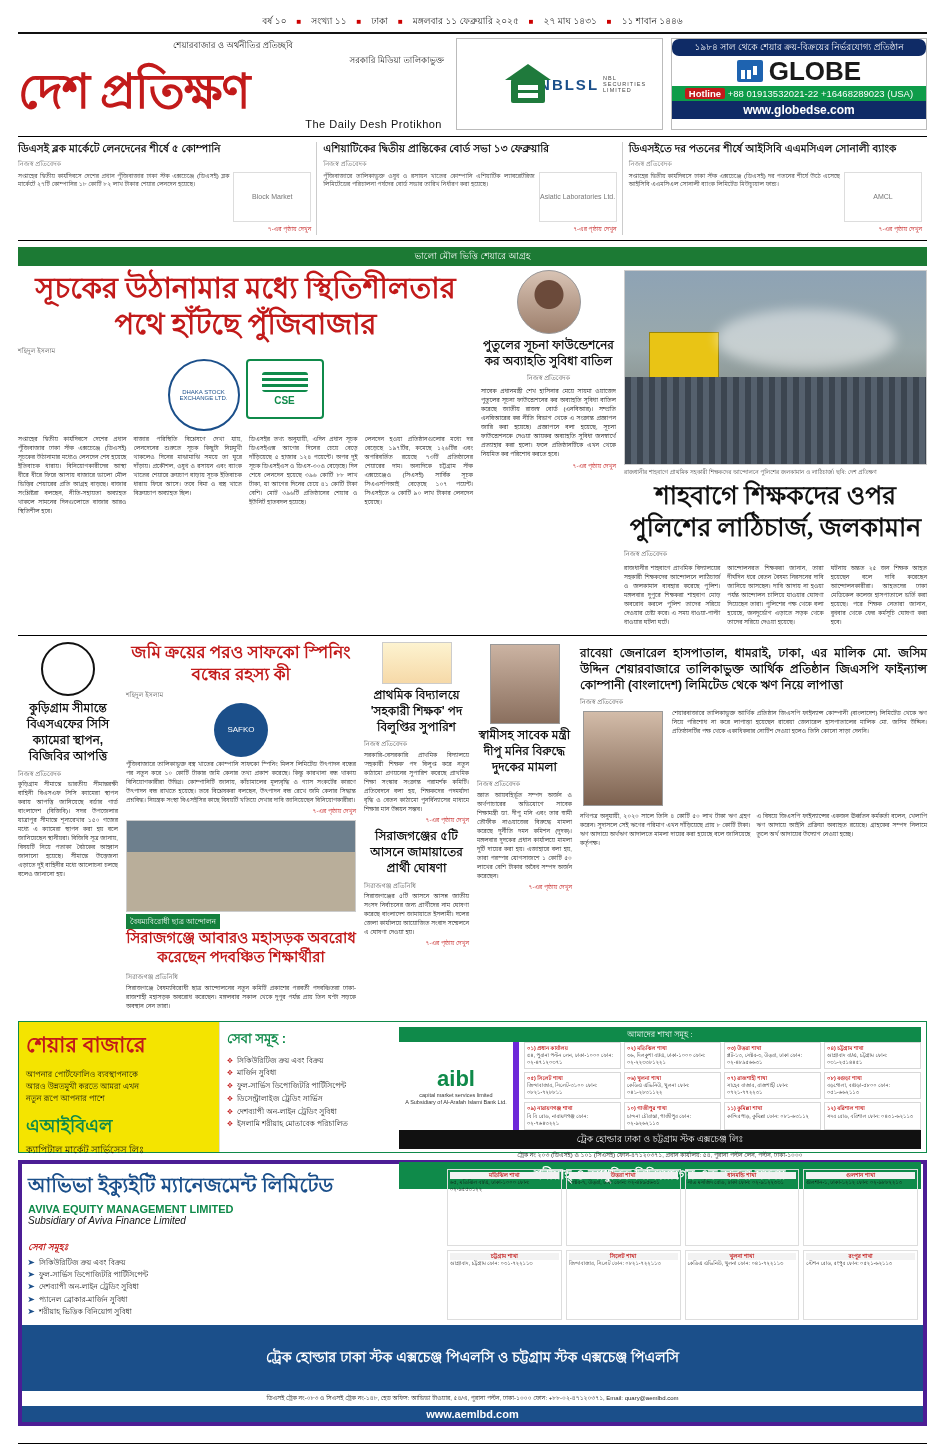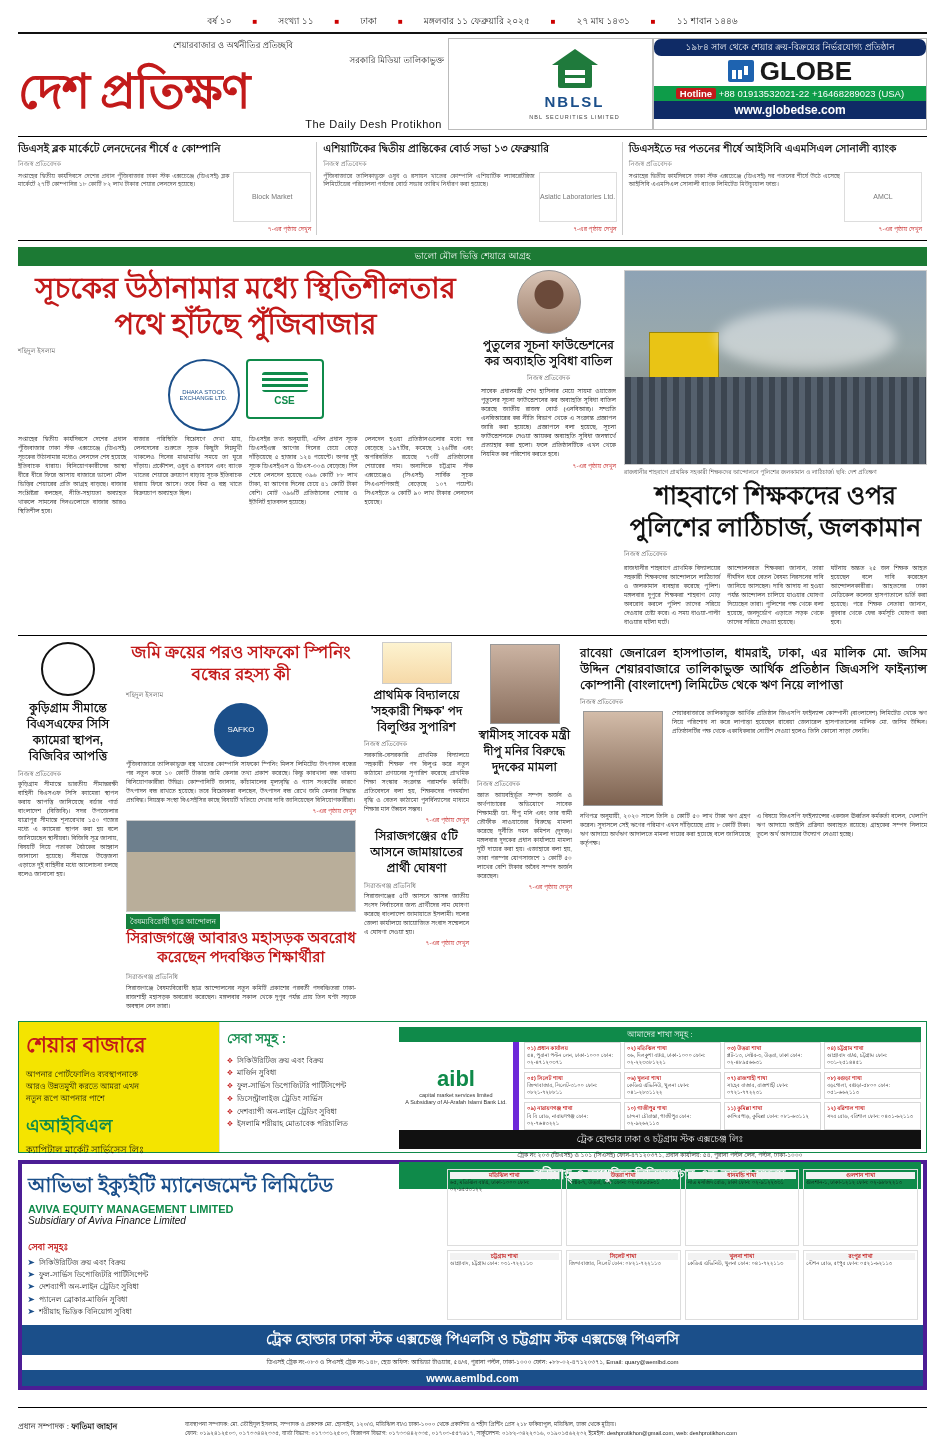--- a/index.html
+++ b/index.html
@@ -11,37 +11,37 @@
     background: #ffffff;
     font-family: "Liberation Sans", sans-serif;
     color: #111;
     overflow: hidden;
   }
   .page { position: relative; width: 945px; height: 1452px; padding: 14px 18px; }
 
   
   .masthead-strip {
     display:flex; align-items:center; justify-content:center;
-    gap:21px; font-size:9px; color:#222; border-bottom:2px solid #111;
+    gap:10px; font-size:9px; color:#222; border-bottom:2px solid #111;
     padding-bottom:3px; margin-bottom:4px;
   }
   .masthead-strip span { white-space:nowrap; }
   .dot { color:#c00; font-size:8px; }
 
-  .masthead { display:flex; align-items:stretch; height:92px; }
+  .masthead { display:flex; align-items:stretch; gap:8px; height:92px; }
   .mh-left { flex: 0 0 430px; display:flex; flex-direction:column; justify-content:center; }
   .mh-tagline { font-size:8.5px; text-align:center; color:#222; margin-bottom:1px; }
   .mh-gov { font-size:8.5px; text-align:right; color:#222; padding-right:4px;}
   .mh-title {
     font-size:48px; font-weight:bold; color:#c21a1a; letter-spacing:-1px;
     line-height:1; font-family:"Liberation Serif", serif;
   }
   .mh-sub { font-size:11px; text-align:right; color:#111; letter-spacing:0.5px; margin-top:2px; padding-right:6px;}
   .mh-mid {
-    flex: 0 0 205px; border:1px solid #bbb; display:flex; flex-direction:column;
+    flex: 0 0 205px; border:1px solid #bbb; display:flex; flex-direction:row;
     align-items:center; justify-content:center; gap:4px;padding-left:48px;
   }
   .nbl-logo { width:46px; height:40px; position:relative; }
   .nbl-logo .roof { position:absolute; top:0; left:0; width:0; height:0;
      border-left:23px solid transparent; border-right:23px solid transparent; border-bottom:16px solid #1f7a3c;}
   .nbl-logo .body { position:absolute; top:15px; left:6px; width:34px; height:24px; background:#1f7a3c; border-radius:2px;}
   .nbl-logo .slot { position:absolute; top:21px; left:13px; width:20px; height:5px; background:#fff;}
   .nbl-logo .slot2 { position:absolute; top:29px; left:13px; width:20px; height:5px; background:#fff;}
   .nbl-name { font-size:15px; font-weight:bold; color:#1b4f8a; letter-spacing:2px;}
   .nbl-tiny { font-size:5.5px; color:#444; letter-spacing:1px; }
@@ -140,27 +140,27 @@
   .sharia { background:#0f8a4a; color:#fff; font-size:13px; font-weight:bold; text-align:center; padding:3px;}
 
   
   .ad-aviva { margin-top:7px; border:4px solid #4c1d95;}
   .av-top { display:flex;}
   .av-l { flex:0 0 420px; padding:6px;}
   .av-title { font-size:20px; color:#1b4f8a; font-weight:bold;}
   .av-sub { font-size:11px; color:#0f8a4a; font-weight:bold;}
   .av-sub2 { font-size:10px; color:#111; font-style:italic;}
   .av-serv { margin-top:4px;}
-  .av-serv h5 { margin:14px 0 2px 0; font-size:9px; color:#c21a1a;}
+  .av-serv h5 { margin:14px 0 2px 0; font-size:9px; color:#c21a1a;font-style:italic;}
   .av-serv li { list-style:none; font-size:7.5px; line-height:1.65;}
   .av-serv li:before { content:"\27A4"; color:#1b4f8a; margin-right:4px;}
   .av-r { flex:1; padding:5px; display:grid; grid-template-columns:repeat(4,1fr); gap:4px;}
   .av-box { border:1px solid #ddd; font-size:5.2px; line-height:1.35; padding:2px;}
   .av-box b { display:block; color:#c21a1a; font-size:5.6px; text-align:center; background:#f2f2f2;}
-  .av-bar { background:#1b4f8a; color:#fff; text-align:center; font-size:14px; font-weight:bold; padding:3px;}
+  .av-bar { background:#1b4f8a; color:#fff; text-align:center; font-size:14px; font-weight:bold; padding:21px;}
   .av-addr { font-size:6px; text-align:center; padding:2px; color:#222;}
   .av-url { background:#1b4f8a; color:#fff; text-align:center; font-size:11px; padding:2px; font-weight:bold;}
 
   
   .footer { margin-top:17px; border-top:1px solid #000; padding-top:12px; display:flex; gap:17px;}
   .footer .ed { flex:0 0 150px; font-size:8px;}
   .footer .imp { flex:1; font-size:5.6px; line-height:1.6; color:#222; text-align:justify;}
 </style>
 </head>
 <body>

